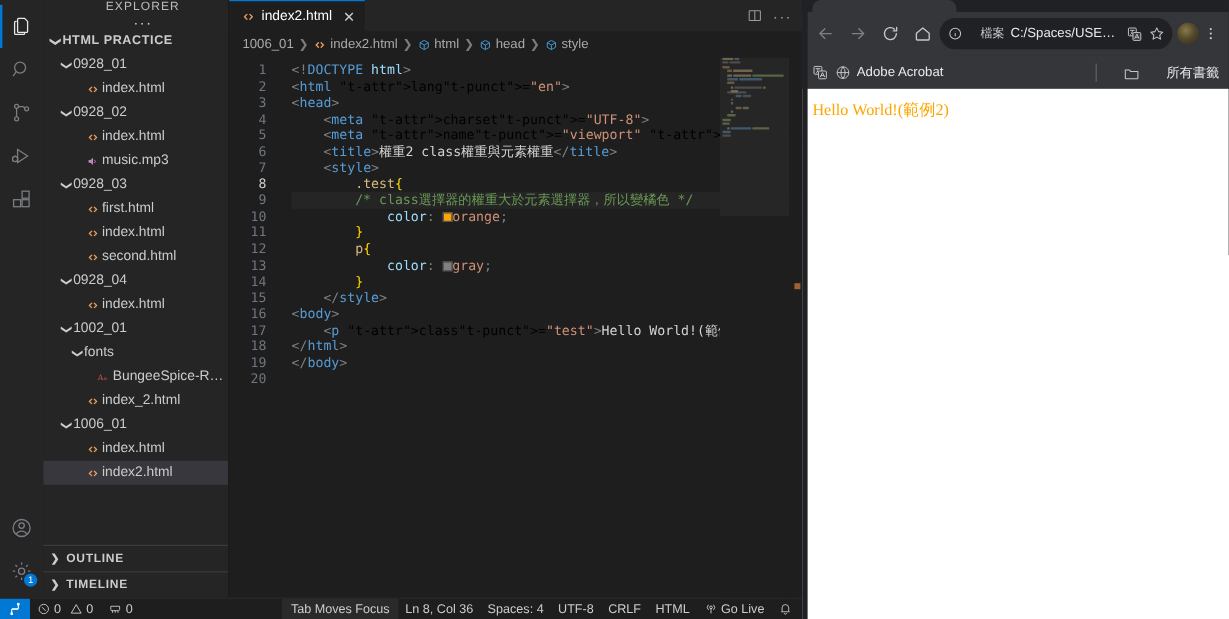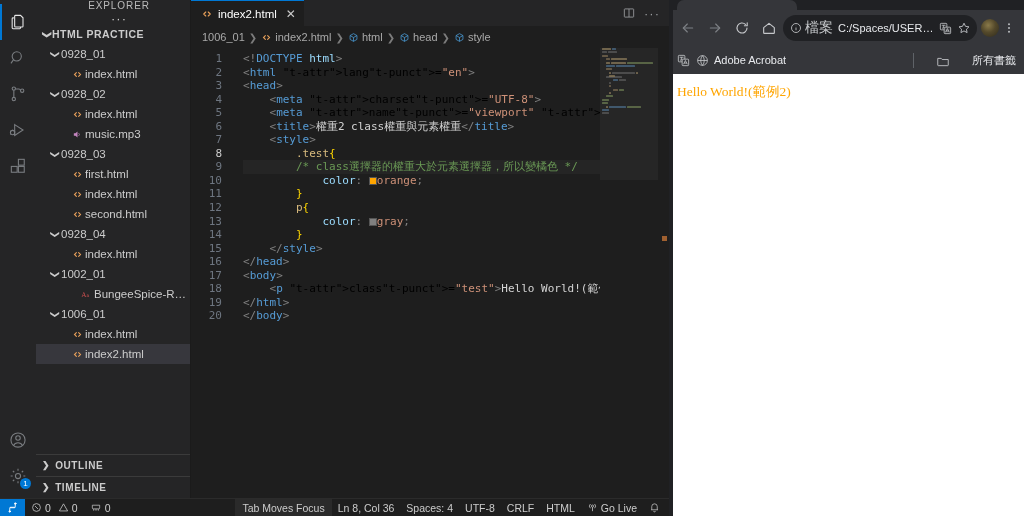--- a/index.html
+++ b/index.html
@@ -171,21 +171,21 @@
   .bw-btn {
     width: 26px; height: 26px; display: flex; align-items: center; justify-content: center;
     color: #c5c7ca; border-radius: 13px; cursor: pointer; flex: none;
   }
   .bw-btn.dim { color: #7d8085; }
   .omnibox {
     flex: 1; height: 26px; background: #202124; border-radius: 13px;
     display: flex; align-items: center; gap: 5px; padding: 0 6px 0 7px;
     min-width: 0; cursor: text;
   }
-  .omni-chip { display: flex; align-items: center; gap: 3px; color: #c5c7ca; font-size: 14px; flex: none; }
+  .omni-chip { display: flex; align-items: center; gap: 15px; color: #c5c7ca; font-size: 10px; flex: none; }
   .omni-url { color: #e8eaed; font-size: 11px; flex: 1; white-space: nowrap; overflow: hidden; text-overflow: ellipsis; }
   .omni-ic { color: #c5c7ca; flex: none; display: flex; align-items: center; cursor: pointer; }
   .bw-avatar {
     width: 18px; height: 18px; border-radius: 9px; flex: none;
     background: radial-gradient(circle at 40% 35%, #8a7a4a 0%, #54492b 45%, #2e2a1c 100%);
     margin-left: 3px; cursor: pointer;
   }
   .bw-bookmarks {
     height: 28px; display: flex; align-items: center; gap: 6px;
     padding: 0 8px; background: #35363a; color: #e8eaed; font-size: 11px;
@@ -384,29 +384,45 @@
                 </svg>
               </span>
               <span class="lbl">index.html</span>
             </div>
             <div class="trow" style="padding-left: 13px;">
               <span class="tw">
                 <span class="chev" style="transform: rotate(-90deg);">❮</span>
               </span>
               <span class="lbl">1002_01</span>
             </div>
+            <div class="trow" style="padding-left: 22px;">
+              <span class="tw">
+                <span class="chev" style="transform: rotate(-90deg);">❮</span>
+              </span>
+              <span class="lbl">fonts</span>
+            </div>
             <div class="trow" style="padding-left: 31px;">
               <span class="tw"></span>
               <span class="fi">
                 <svg width="11" height="11" viewBox="0 0 24 24" fill="#d05050">
                   <text x="1" y="17" font-size="14" font-family="DejaVu Serif, serif" fill="#d05050">A</text>
                   <text x="12" y="17" font-size="10" font-family="DejaVu Serif, serif" fill="#d05050">a</text>
                 </svg>
               </span>
               <span class="lbl">BungeeSpice-Regu...</span>
+            </div>
+            <div class="trow" style="padding-left: 22px;">
+              <span class="tw"></span>
+              <span class="fi">
+                <svg width="11" height="11" viewBox="0 0 24 24" fill="none" stroke="#e8a05a" stroke-width="2.4" stroke-linecap="round">
+                  <path d="M9.5 8 5.5 12l4 4"></path>
+                  <path d="M14.5 8l4 4-4 4"></path>
+                </svg>
+              </span>
+              <span class="lbl">index_2.html</span>
             </div>
             <div class="trow" style="padding-left: 13px;">
               <span class="tw">
                 <span class="chev" style="transform: rotate(-90deg);">❮</span>
               </span>
               <span class="lbl">1006_01</span>
             </div>
             <div class="trow" style="padding-left: 22px;">
               <span class="tw"></span>
               <span class="fi">
@@ -539,21 +555,20 @@
               <div class="ln"><span class="t-txt">    </span><span class="t-punct">&lt;</span><span class="t-tag">title</span><span class="t-punct">&gt;</span><span class="t-txt">權重2 class權重與元素權重</span><span class="t-punct">&lt;/</span><span class="t-tag">title</span><span class="t-punct">&gt;</span></div>
               <div class="ln"><span class="t-txt">    </span><span class="t-punct">&lt;</span><span class="t-tag">style</span><span class="t-punct">&gt;</span></div>
               <div class="ln">        <span class="t-sel">.test</span><span class="t-brace">{</span></div>
               <div class="ln hl"><span class="t-cmt">        /* class選擇器的權重大於元素選擇器，所以變橘色 */</span></div>
               <div class="ln">            <span class="t-prop">color</span><span class="t-punct">:</span> <span class="swatch" style="background:#ffa500"></span><span class="t-val">orange</span><span class="t-punct">;</span></div>
               <div class="ln">        <span class="t-brace">}</span></div>
               <div class="ln">        <span class="t-sel">p</span><span class="t-brace">{</span></div>
               <div class="ln">            <span class="t-prop">color</span><span class="t-punct">:</span> <span class="swatch" style="background:#808080"></span><span class="t-val">gray</span><span class="t-punct">;</span></div>
               <div class="ln">        <span class="t-brace">}</span></div>
               <div class="ln"><span class="t-txt">    </span><span class="t-punct">&lt;/</span><span class="t-tag">style</span><span class="t-punct">&gt;</span></div>
-              <div class="ln"><span class="t-punct">&lt;/</span><span class="t-tag">head</span><span class="t-punct">&gt;</span></div>
               <div class="ln"><span class="t-punct">&lt;</span><span class="t-tag">body</span><span class="t-punct">&gt;</span></div>
               <div class="ln"><span class="t-txt">    </span><span class="t-punct">&lt;</span><span class="t-tag">p</span> <span class="&lt;span">"t-attr"</span>&gt;class<span class="&lt;span">"t-punct"</span>&gt;=<span class="t-str">"test"</span><span class="t-punct">&gt;</span><span class="t-txt">Hello World!(範例2)</span><span class="t-punct">&lt;/</span><span class="t-tag">p</span><span class="t-punct">&gt;</span></div>
               <div class="ln"><span class="t-punct">&lt;/</span><span class="t-tag">html</span><span class="t-punct">&gt;</span></div>
               <div class="ln"><span class="t-punct">&lt;/</span><span class="t-tag">body</span><span class="t-punct">&gt;</span></div>
             </div>
           <div class="minimap" id="minimap">
             <div class="mm-slider"></div>
           <div class="mm-line" style="padding-left: 2px;"><span class="mm-seg" style="width:8.549999999999999px;background:#8a7a5a;opacity:.75"></span><span class="mm-seg" style="width:4.75px;background:#4a6a86;opacity:.75"></span></div>
               <div class="mm-line" style="padding-left: 2px;"><span class="mm-seg" style="width:4.75px;background:#5a5a5a;opacity:.75"></span><span class="mm-seg" style="width:9.5px;background:#5a5a5a;opacity:.75"></span></div>
               <div class="mm-line" style="padding-left: 2px;"><span class="mm-seg" style="width:5.699999999999999px;background:#7a6a50;opacity:.75"></span></div>

